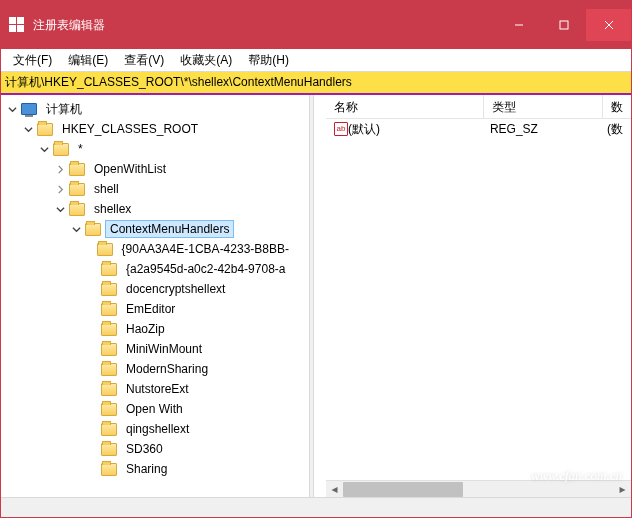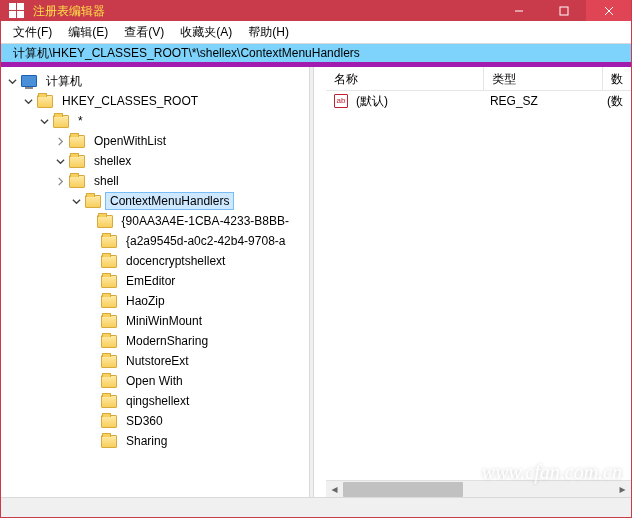--- a/index.html
+++ b/index.html
@@ -1,55 +1,55 @@
 <!DOCTYPE html>
 <html><head>
 <meta charset="utf-8">
 <style>
   * { box-sizing: border-box; margin: 0; padding: 0; font-family: "Microsoft YaHei", "Segoe UI", sans-serif; font-size: 12px; }
   body { width: 632px; height: 518px; overflow: hidden; }
   .window { width: 632px; height: 518px; display: flex; flex-direction: column; border: 1px solid #c93a4a; }
-  .titlebar { background: #c93a4a; color: #fde047; height: 20px; display: flex; align-items: center; }
+  .titlebar { background: #c93a4a; color: #ffffff; height: 48px; display: flex; align-items: center; }
   .titlebar .app-icon { width: 16px; height: 16px; margin: 0 8px; display: flex; flex-wrap: wrap; }
   .titlebar .app-icon span { width: 7px; height: 7px; background: #fff; margin: 0 1px 1px 0; }
   .titlebar .title { flex: 1; }
   .titlebar .sys-btn { width: 45px; height: 32px; display: flex; align-items: center; justify-content: center; color:#fff; }
   .titlebar .close { background: #e04556; }
   .menubar { background: #fff; height: 23px; display: flex; align-items: center; padding: 0 4px; border-bottom: 1px solid #d9d9d9; }
   .menubar .menu-item { padding: 2px 8px; }
-  .addressbar { background: #7dd3fc; height: 23px; border-bottom: 5px solid #a21caf; display: flex; align-items: center; padding: 0 12px; }
+  .addressbar { background: #fde047; height: 23px; border-bottom: 2px solid #a21caf; display: flex; align-items: center; padding: 0 4px; }
   .content { flex: 1; display: flex; min-height: 0; }
   .tree-pane { width: 308px; background: #fff; overflow: auto; position: relative; }
   .splitter { width: 5px; background: #f0f0f0; border-left:1px solid #d9d9d9; border-right:1px solid #d9d9d9; cursor: col-resize; }
   .list-pane { flex: 1; background: #fff; display: flex; flex-direction: column; overflow: hidden; margin-left: 12px; }
   .list-header { height: 24px; display: flex; border-bottom: 1px solid #e5e5e5; }
   .list-header .col { padding: 4px 8px; border-right: 1px solid #e5e5e5; }
   .list-body { flex: 1; overflow: auto; }
   .list-row { height: 20px; display: flex; align-items: center; }
-  .list-row .cell { padding: 8px 8px; display: flex; align-items: center; gap: 8px; }
+  .list-row .cell { padding: 8px 8px; display: flex; align-items: center; gap: 0; }
   .val-icon { width: 14px; height: 14px; border: 1px solid #c02030; background: #fff; position: relative; border-radius: 1px; display:flex; align-items:center; justify-content:center;}
   .val-icon::after { content: "ab"; font-size: 8px; color: #c02030; line-height: 1; }
   
   .tree { padding: 4px 15px 4px 4px; white-space: nowrap; }
   .node { display: flex; align-items: center; height: 20px; }
   .toggle { width: 14px; height: 14px; display: flex; align-items: center; justify-content: center; color: #6a6a6a; }
   .toggle.blank { visibility: hidden; }
   .toggle svg { width: 9px; height: 9px; }
   .icon { margin: 0 4px 0 2px; display:flex;}
   .folder-icon { width: 16px; height: 13px; background: linear-gradient(#ffe9a6,#f7cf5d); border: 1px solid #d9a93e; border-radius: 1px; position: relative; }
   .folder-icon::before { content: ""; position: absolute; top: -3px; left: 0; width: 7px; height: 3px; background: #f7cf5d; border: 1px solid #d9a93e; border-bottom: none; border-radius: 1px 1px 0 0; }
   .computer-icon { width: 16px; height: 12px; border: 1px solid #1a5fb4; background: #4a90d9; border-radius: 1px; position: relative; }
   .computer-icon::after { content: ""; position: absolute; bottom: -3px; left: 3px; width: 8px; height: 2px; background: #888; }
   .label { padding: 1px 4px; border: 1px solid transparent;}
   .node.selected .label { background: #cde8ff; border: 1px solid #7abdf5; }
   
   .statusbar { height: 20px; background: #f0f0f0; border-top: 1px solid #d9d9d9; }
   .scroll-h { height: 17px; background: #f0f0f0; border-top:1px solid #e0e0e0; display:flex; align-items:center; }
   .scroll-h .thumb { height: 15px; background:#c1c1c1; border-radius:1px; }
-  .watermark { position:absolute; right:10px; bottom:34px; color:#fff; opacity:.6; font-style:italic; font-family: Georgia, serif; font-size:20px; pointer-events:none; text-shadow:0 0 4px rgba(0,0,0,.4);}
+  .watermark { position:absolute; right:10px; bottom:34px; color:#fff; opacity:.6; font-style:italic; font-family: Georgia, serif; font-size:13px; pointer-events:none; text-shadow:0 0 4px rgba(0,0,0,.4);}
 </style>
 </head>
 <body>
 
 <div class="window">
 
   <div class="titlebar">
     <div class="app-icon">
         <span></span>
         <span></span>
@@ -130,38 +130,38 @@
               </svg>
             </span>
           <span class="icon">
               <span class="folder-icon"></span>
             </span>
           <span class="label">OpenWithList</span>
         </div>
         <div class="node" style="padding-left:48px">
           <span class="toggle">
               <svg viewBox="0 0 10 10">
+                <path d="M3 1 L7 5 L3 9" fill="none" stroke="#888" stroke-width="1.4"></path>
+              </svg>
+            </span>
+          <span class="icon">
+              <span class="folder-icon"></span>
+            </span>
+          <span class="label">shell</span>
+        </div>
+        <div class="node" style="padding-left:48px">
+          <span class="toggle">
+              <svg viewBox="0 0 10 10">
                 <path d="M1 3 L5 7 L9 3" fill="none" stroke="#404040" stroke-width="1.4"></path>
               </svg>
             </span>
           <span class="icon">
               <span class="folder-icon"></span>
             </span>
           <span class="label">shellex</span>
-        </div>
-        <div class="node" style="padding-left:48px">
-          <span class="toggle">
-              <svg viewBox="0 0 10 10">
-                <path d="M3 1 L7 5 L3 9" fill="none" stroke="#888" stroke-width="1.4"></path>
-              </svg>
-            </span>
-          <span class="icon">
-              <span class="folder-icon"></span>
-            </span>
-          <span class="label">shell</span>
         </div>
         <div class="node selected" style="padding-left:64px">
           <span class="toggle">
               <svg viewBox="0 0 10 10">
                 <path d="M1 3 L5 7 L9 3" fill="none" stroke="#404040" stroke-width="1.4"></path>
               </svg>
             </span>
           <span class="icon">
               <span class="folder-icon"></span>
             </span>

